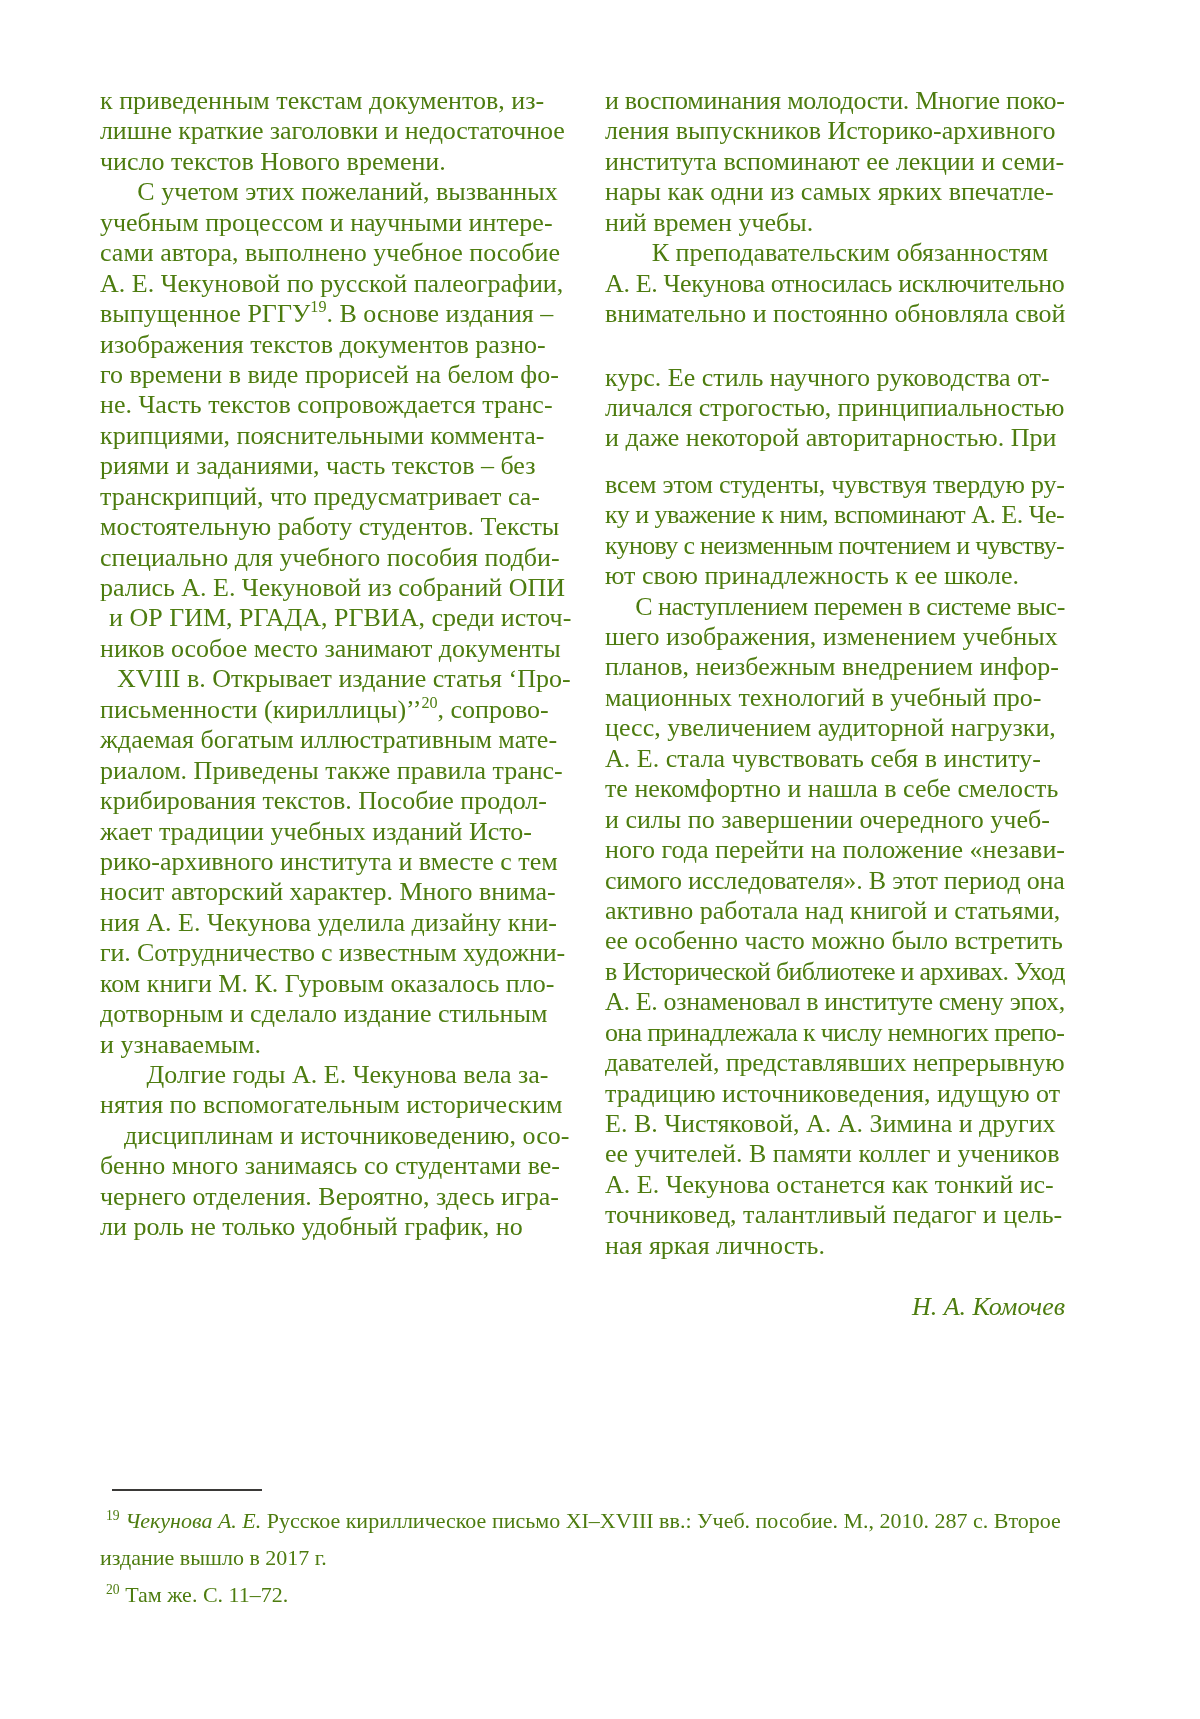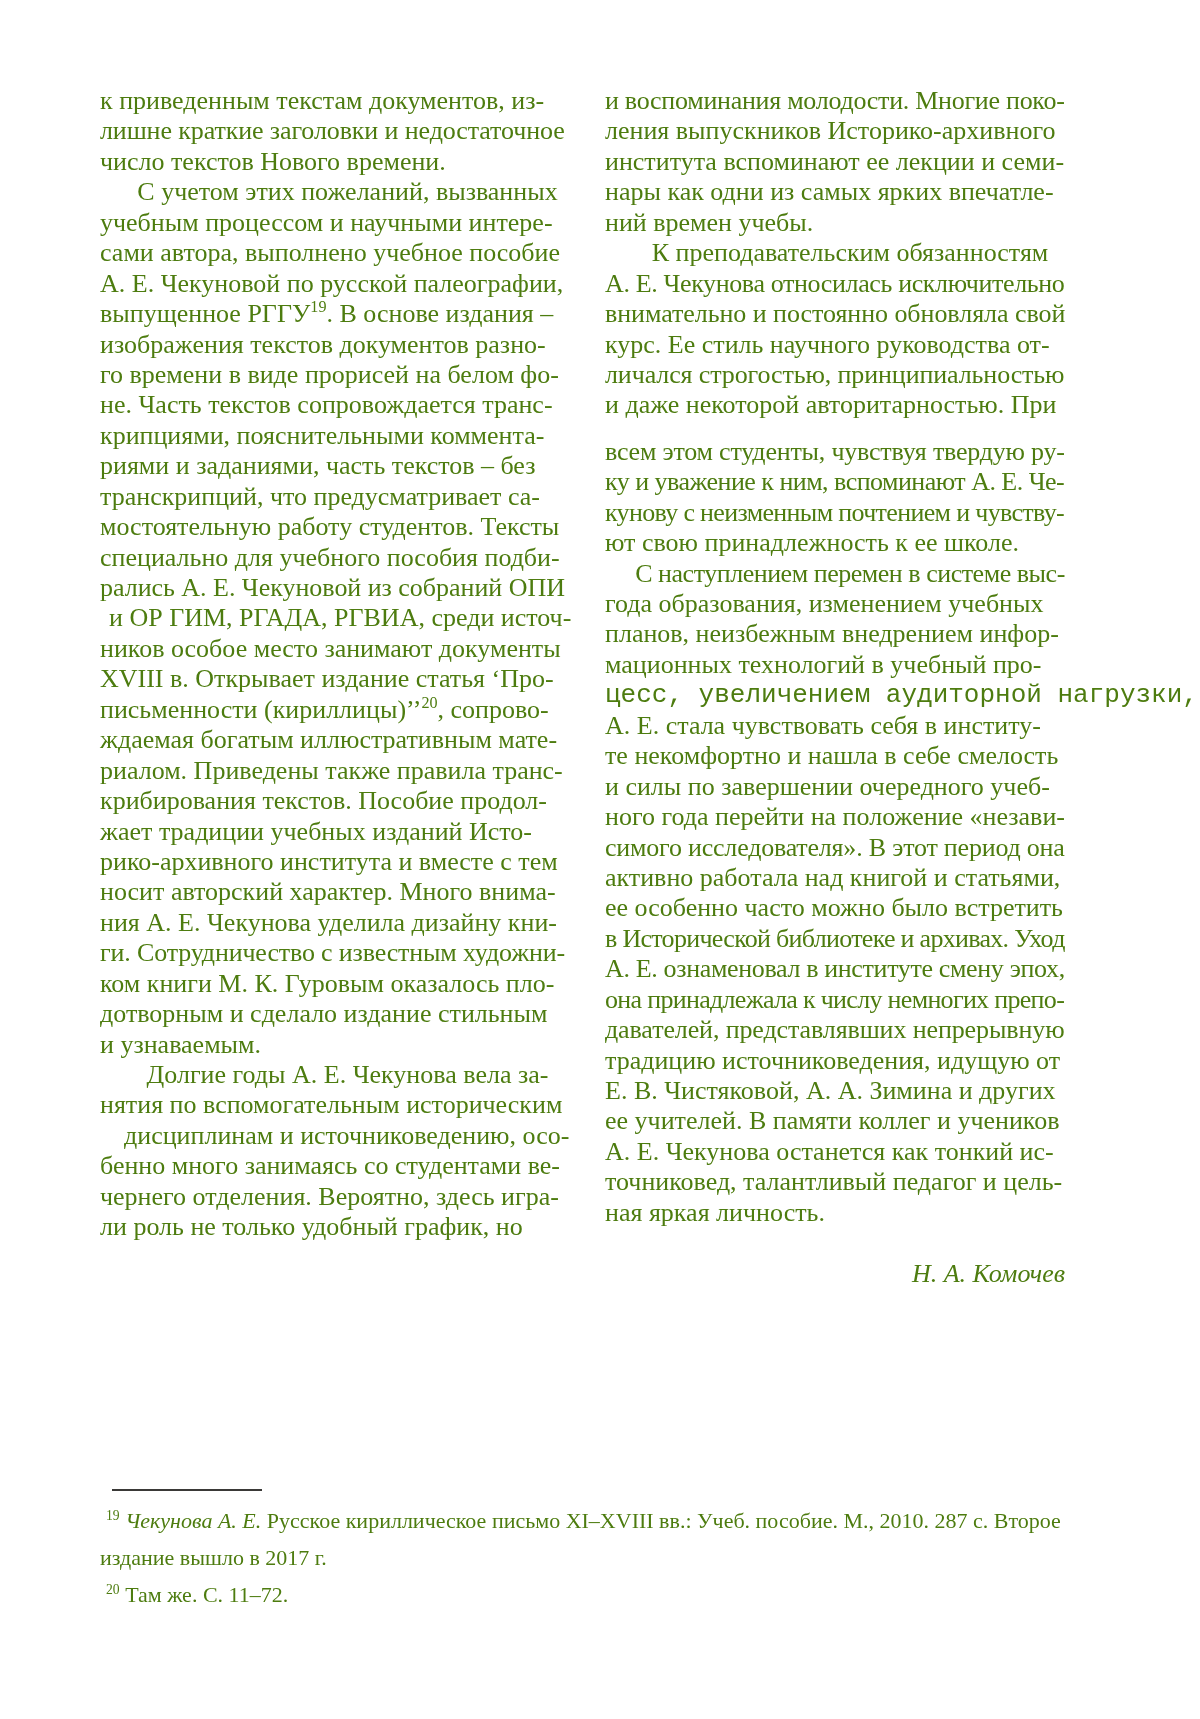--- a/index.html
+++ b/index.html
@@ -68,21 +68,21 @@
         <div class="line just" style="word-spacing: 0px;">го времени в виде прорисей на белом фо-</div>
         <div class="line just" style="word-spacing: 0px;">не. Часть текстов сопровождается транс-</div>
         <div class="line just" style="word-spacing: 0px;">крипциями, пояснительными коммента-</div>
         <div class="line just" style="word-spacing: 0px;">риями и заданиями, часть текстов – без</div>
         <div class="line just" style="word-spacing: 0px;">транскрипций, что предусматривает са-</div>
         <div class="line just" style="word-spacing: 0px;">мостоятельную работу студентов. Тексты</div>
         <div class="line just" style="word-spacing: 0px;">специально для учебного пособия подби-</div>
         <div class="line just" style="letter-spacing: -0.027px;">рались А. Е. Чекуновой из собраний ОПИ</div>
         <div class="line just" style="word-spacing: 0px; margin-left: 9px;">и ОР ГИМ, РГАДА, РГВИА, среди источ-</div>
         <div class="line just" style="word-spacing: 0px;">ников особое место занимают документы</div>
-        <div class="line just" style="word-spacing: 0px;">XVIII в. Открывает издание статья ‘Про-</div>
+        <div class="line just" style="word-spacing: 0px; margin-left: 17px;">XVIII в. Открывает издание статья ‘Про-</div>
         <div class="line just" style="word-spacing: 0px;">письменности (кириллицы)’’<sup>20</sup>, сопрово-</div>
         <div class="line just" style="word-spacing: 0px;">ждаемая богатым иллюстративным мате-</div>
         <div class="line just" style="word-spacing: 0px;">риалом. Приведены также правила транс-</div>
         <div class="line just" style="word-spacing: 0px;">крибирования текстов. Пособие продол-</div>
         <div class="line just" style="word-spacing: 0px;">жает традиции учебных изданий Исто-</div>
         <div class="line just" style="word-spacing: 0px;">рико-архивного института и вместе с тем</div>
         <div class="line just" style="word-spacing: 0px;">носит авторский характер. Много внима-</div>
         <div class="line just" style="word-spacing: 0px;">ния А. Е. Чекунова уделила дизайну кни-</div>
         <div class="line just" style="letter-spacing: -0.158px;">ги. Сотрудничество с известным художни-</div>
         <div class="line just" style="word-spacing: 0px;">ком книги М. К. Гуровым оказалось пло-</div>
@@ -98,32 +98,32 @@
     <div class="col right">
 
     <div class="line just" style="letter-spacing: -0.27px;">и воспоминания молодости. Многие поко-</div>
         <div class="line just" style="word-spacing: 0px;">ления выпускников Историко-архивного</div>
         <div class="line just" style="word-spacing: 0px;">института вспоминают ее лекции и семи-</div>
         <div class="line just" style="word-spacing: 0px;">нары как одни из самых ярких впечатле-</div>
         <div class="line">ний времен учебы.</div>
         <div class="line indent just" style="word-spacing: 0px;">К преподавательским обязанностям</div>
         <div class="line just" style="letter-spacing: -0.368px;">А. Е. Чекунова относилась исключительно</div>
         <div class="line just" style="letter-spacing: -0.054px;">внимательно и постоянно обновляла свой</div>
-        <div class="line just" style="word-spacing: 0px;">курс. Ее стиль научного руководства от-</div>
+        <div class="line just" style="word-spacing: 0px; margin-top: 33px;">курс. Ее стиль научного руководства от-</div>
         <div class="line just" style="letter-spacing: -0.111px;">личался строгостью, принципиальностью</div>
         <div class="line just" style="word-spacing: 0px;">и даже некоторой авторитарностью. При</div>
         <div class="line just" style="letter-spacing: -0.205px; margin-top: 16px;">всем этом студенты, чувствуя твердую ру-</div>
         <div class="line just" style="letter-spacing: -0.525px;">ку и уважение к ним, вспоминают А. Е. Че-</div>
         <div class="line just" style="letter-spacing: -0.667px;">кунову с неизменным почтением и чувству-</div>
         <div class="line">ют свою принадлежность к ее школе.</div>
         <div class="line indent just" style="letter-spacing: -0.472px;">С наступлением перемен в системе выс-</div>
-        <div class="line just" style="word-spacing: 0px;">года образования, изменением учебных</div>
+        <div class="line just" style="word-spacing: 0px;">шего изображения, изменением учебных</div>
         <div class="line just" style="word-spacing: 0px;">планов, неизбежным внедрением инфор-</div>
         <div class="line just" style="word-spacing: 0px;">мационных технологий в учебный про-</div>
-        <div class="line just" style="word-spacing: 0px; font-family: Liberation Mono, monospace;">цесс, увеличением аудиторной нагрузки,</div>
+        <div class="line just" style="word-spacing: 0px;">цесс, увеличением аудиторной нагрузки,</div>
         <div class="line just" style="word-spacing: 0px;">А. Е. стала чувствовать себя в институ-</div>
         <div class="line just" style="word-spacing: 0px;">те некомфортно и нашла в себе смелость</div>
         <div class="line just" style="word-spacing: 0px;">и силы по завершении очередного учеб-</div>
         <div class="line just" style="word-spacing: 0px;">ного года перейти на положение «незави-</div>
         <div class="line just" style="letter-spacing: -0.205px;">симого исследователя». В этот период она</div>
         <div class="line just" style="word-spacing: 0px;">активно работала над книгой и статьями,</div>
         <div class="line just" style="word-spacing: 0px;">ее особенно часто можно было встретить</div>
         <div class="line just" style="letter-spacing: -0.7px;">в Исторической библиотеке и архивах. Уход</div>
         <div class="line just" style="letter-spacing: -0.35px;">А. Е. ознаменовал в институте смену эпох,</div>
         <div class="line just" style="letter-spacing: -0.692px;">она принадлежала к числу немногих препо-</div>

